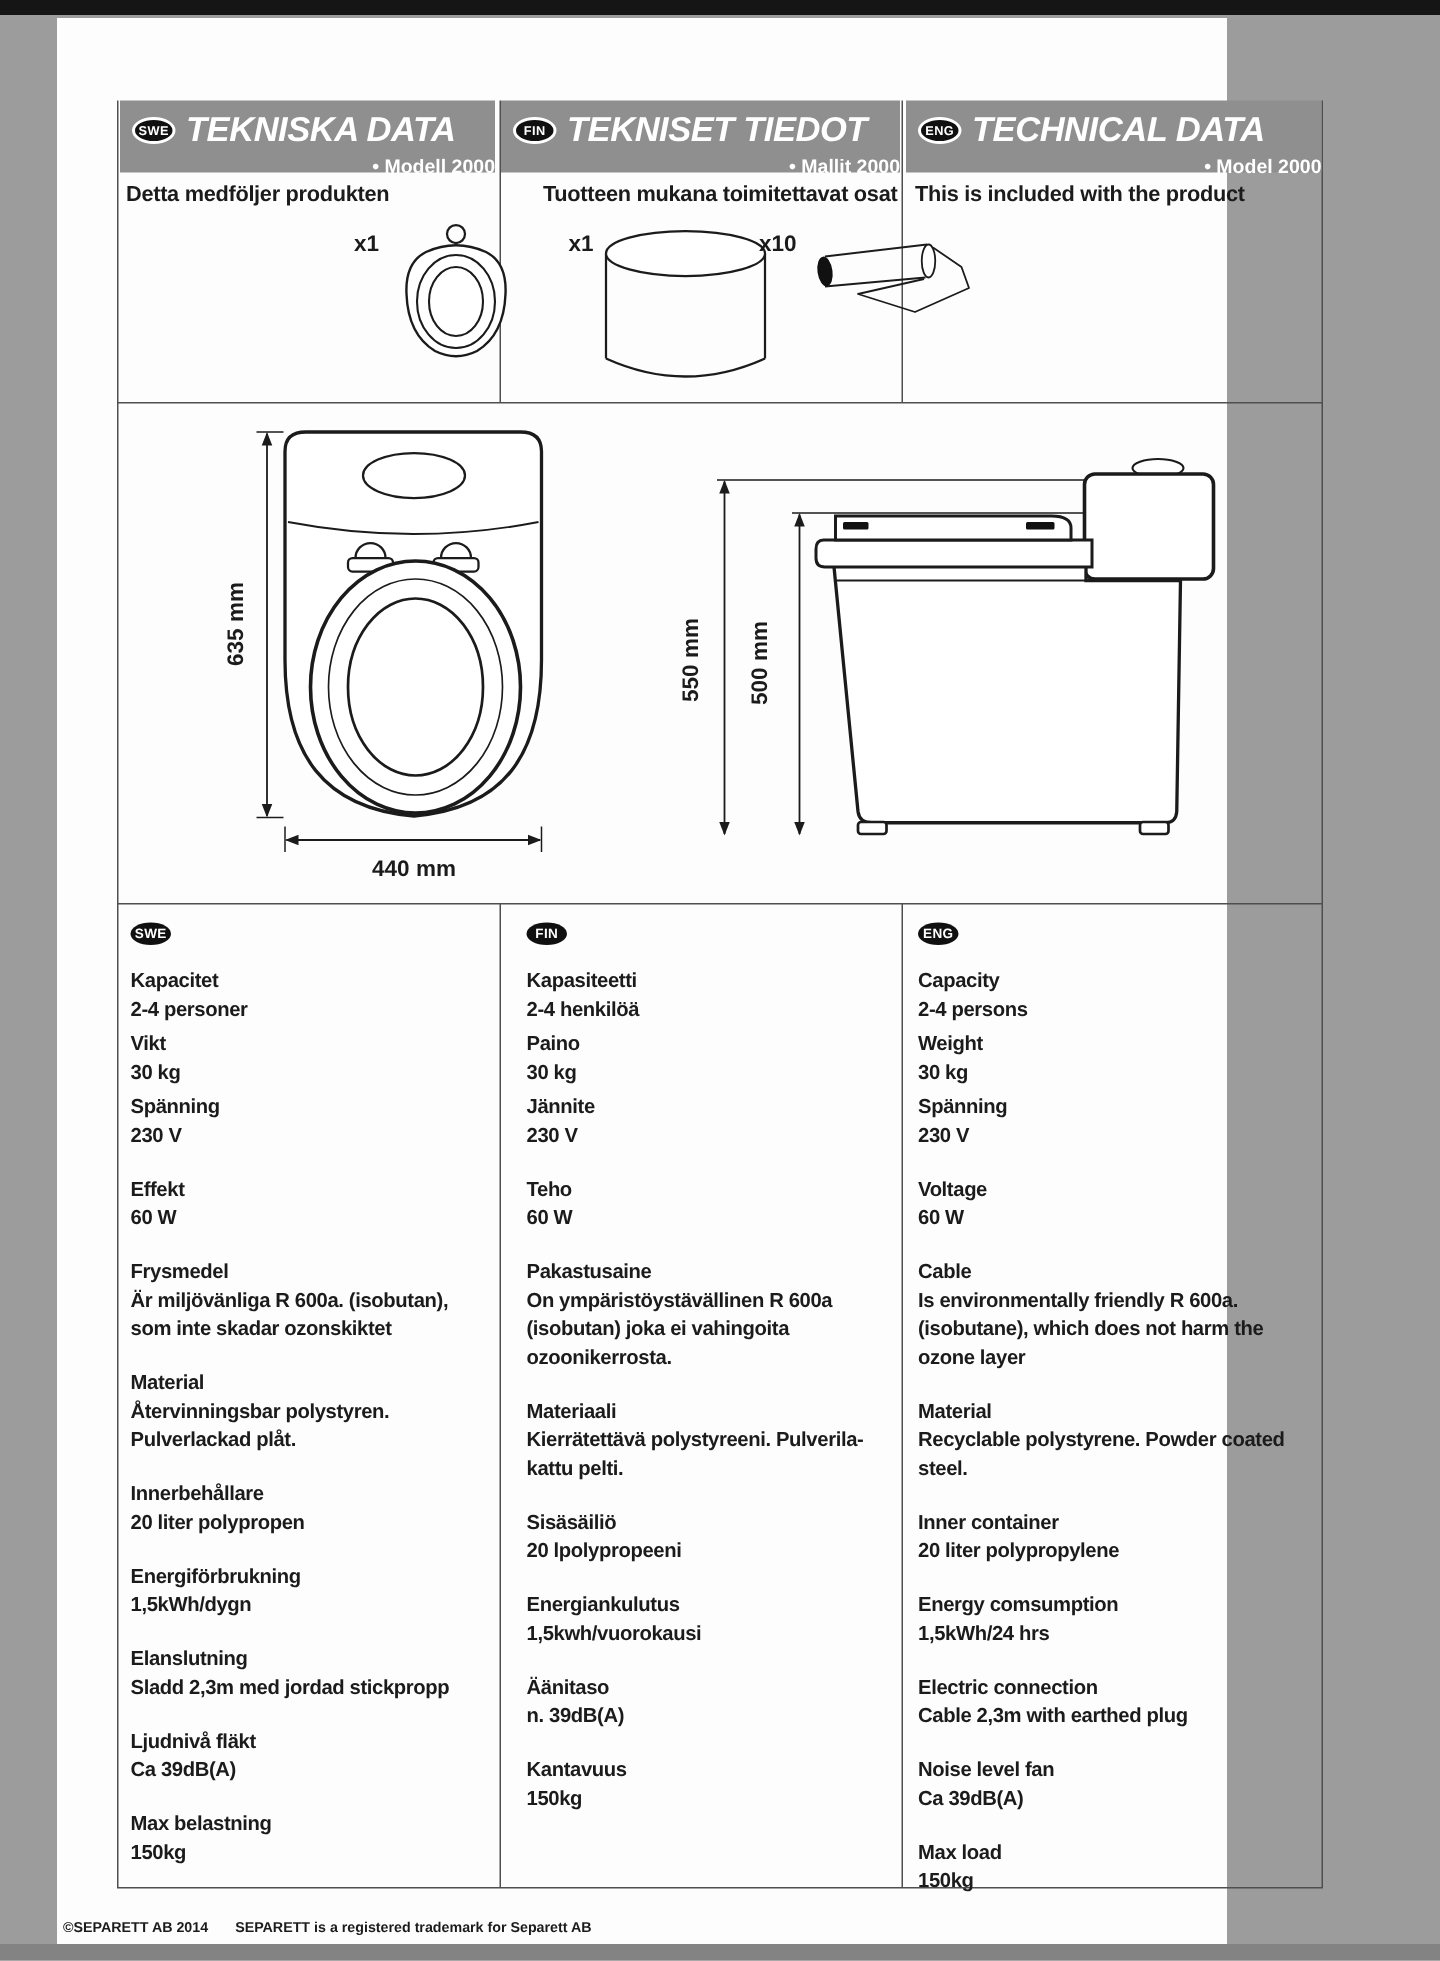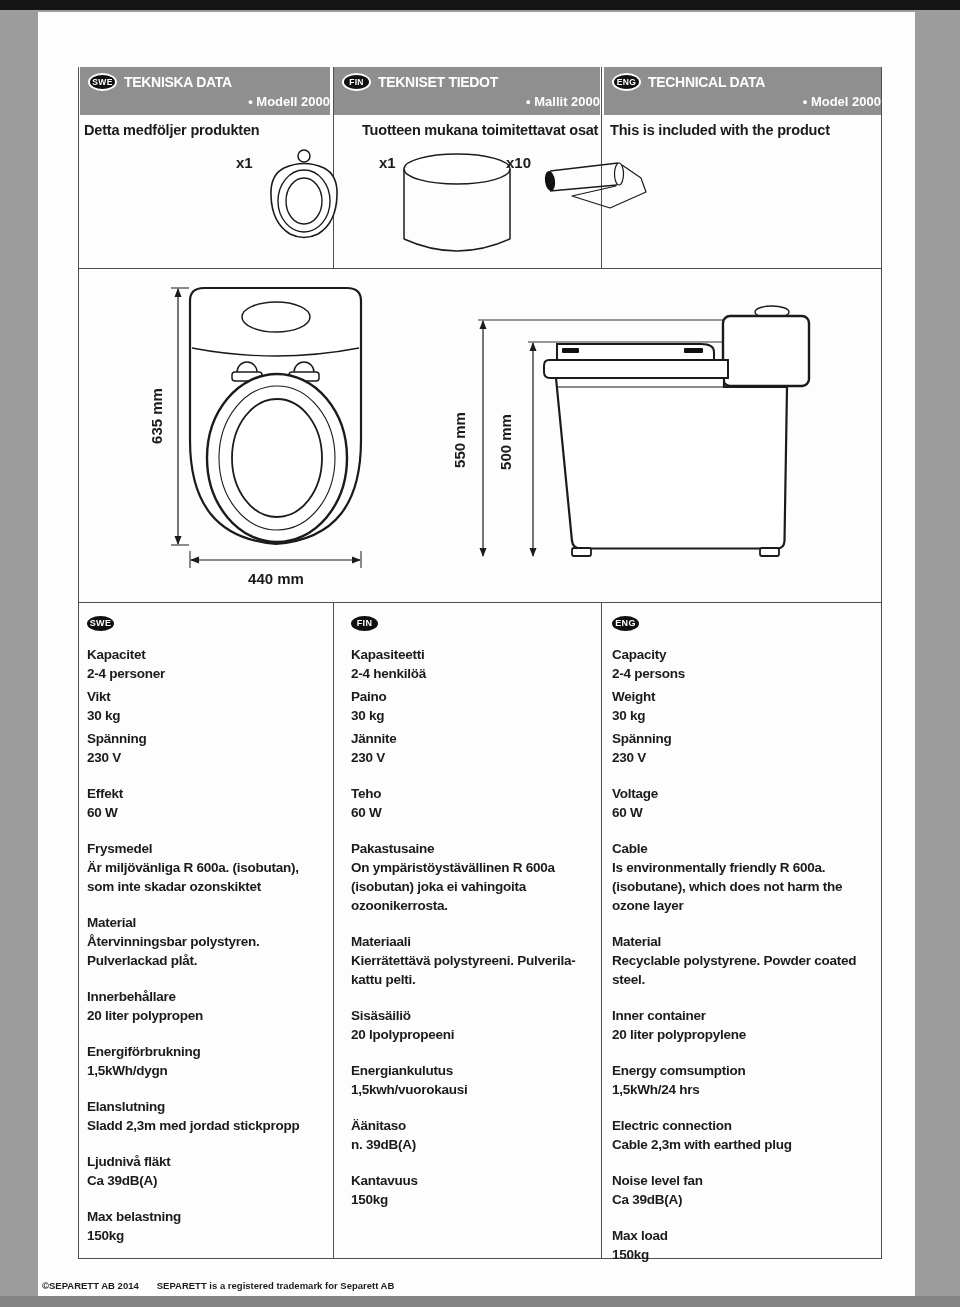--- a/index.html
+++ b/index.html
@@ -4,27 +4,27 @@
 <style>
   html,body{margin:0;padding:0;}
   body{
     width:960px;height:1307px;position:relative;
     background:#9c9c9c;
     font-family:"Liberation Sans","DejaVu Sans",sans-serif;
     font-weight:bold;color:#1b1b1b;overflow:hidden;
   }
   .topbar{position:absolute;left:0;top:0;width:960px;height:10px;background:#151515;}
   .bottombar{position:absolute;left:0;top:1296px;width:960px;height:11px;background:#838383;}
-  .sheet{position:absolute;left:38px;top:12px;width:877px;height:1284px;background:#fdfdfd;}
+  .sheet{position:absolute;left:38px;top:12px;width:780px;height:1284px;background:#fdfdfd;}
   .vline{position:absolute;width:1px;background:#4f4f4f;}
   .hline{position:absolute;height:1px;background:#4f4f4f;}
   .hblock{position:absolute;top:55px;height:48px;background:#8f8f8f;color:#fff;
           box-sizing:border-box;padding:6px 0 0 8px;}
   .hrow{display:flex;align-items:center;gap:7px;}
-  .htitle{font-size:14px;letter-spacing:-0.3px;white-space:nowrap;}
+  .htitle{font-size:23px;letter-spacing:-0.3px;white-space:nowrap;font-style:italic;}
   .hsub{font-size:13px;margin-top:3px;padding-left:2px;white-space:nowrap;text-align:right;}
   .badge{display:inline-block;background:#101010;color:#fff;border-radius:50%;
          text-align:center;font-size:9px;width:27px;height:15px;line-height:15px;
          letter-spacing:0.3px;flex:0 0 auto;}
   .badge.hdr{border:2px solid #fff;width:25px;height:14px;line-height:14px;font-size:8.5px;}
   .inc-head{position:absolute;top:110px;font-size:14.5px;letter-spacing:-0.2px;white-space:nowrap;}
   .count{position:absolute;font-size:15px;}
   .spec-cell{position:absolute;top:590px;box-sizing:border-box;padding-top:10px;}
   .cellbadge{margin-bottom:10px;}
   .spec{font-size:13.5px;line-height:19px;letter-spacing:-0.25px;margin-top:4px;}

